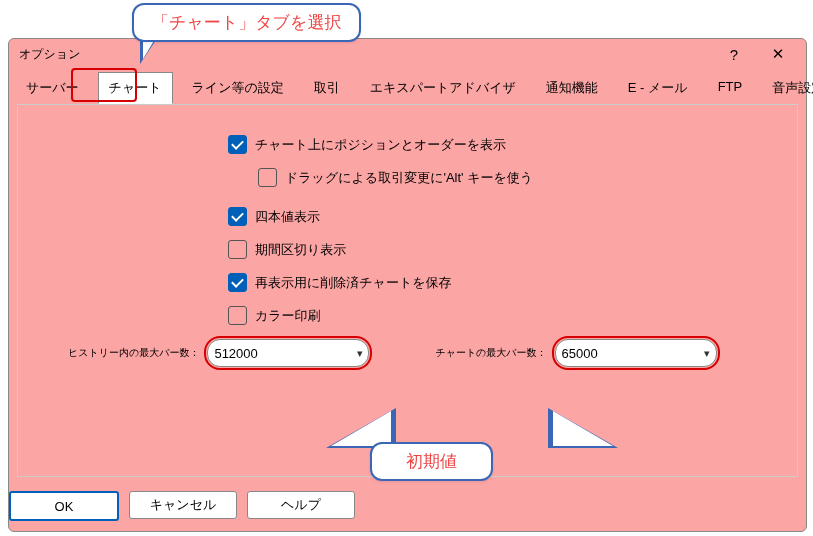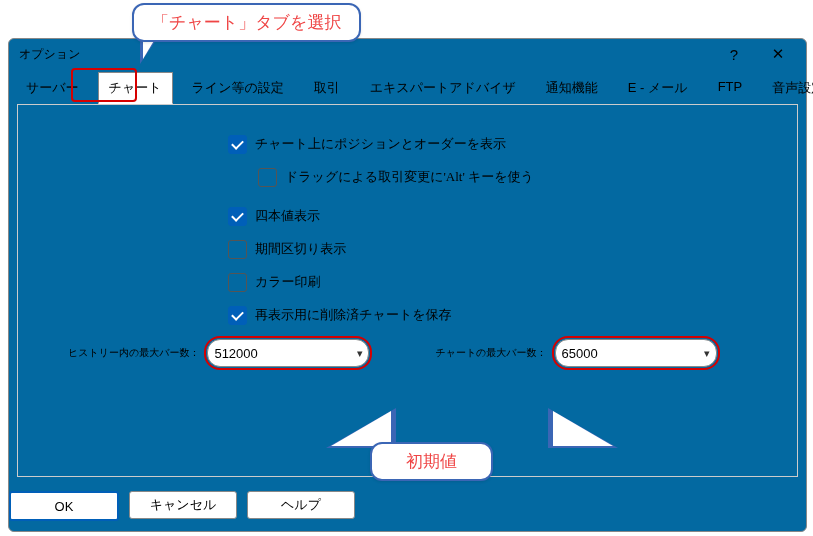--- a/index.html
+++ b/index.html
@@ -78,21 +78,21 @@
   .tail-br::before { border-width: 0 70px 40px 0; border-color: transparent transparent #3b66b5 transparent; }
   .tail-br::after  { top:3px; left:5px; border-width: 0 60px 35px 0; border-color: transparent transparent #fff transparent; }
 
   
   .dialog {
     position: absolute;
     top: 38px; left: 8px;
     width: 797px; height: 492px;
     border: 1px solid #888;
     border-radius: 6px;
-    background: #0369a1;
+    background: #fca5a5;
     display: flex;
     flex-direction: column;
   }
   .titlebar {
     height: 30px;
     display: flex;
     align-items: center;
     padding: 0 6px 0 10px;
   }
   .titlebar .title { flex: 1; font-size: 12px; }
@@ -136,24 +136,23 @@
   .pane {
     flex: 1;
     border: 1px solid #ccc;
     margin: 0 8px 8px 8px;
     padding: 30px 20px 10px 20px;
     position: relative;
   }
 
   .check-row {
     display: flex;
-    align-items: flex-start;
+    align-items: center;
     margin-bottom: 14px;
     margin-left: 190px;
-    font-family: Liberation Serif, serif;
   }
   .check-row.indent { margin-left: 220px; }
   .chk {
     width: 17px; height: 17px;
     border: 1px solid #555;
     border-radius: 3px;
     margin-right: 8px;
     display: inline-flex;
     align-items: center;
     justify-content: center;
@@ -269,26 +268,26 @@
     </div>
     <div class="check-row" style="margin-top:20px">
       <span class="chk checked"></span>
       <span class="chk-label">四本値表示</span>
     </div>
     <div class="check-row">
       <span class="chk"></span>
       <span class="chk-label">期間区切り表示</span>
     </div>
     <div class="check-row">
+      <span class="chk checked"></span>
+      <span class="chk-label">再表示用に削除済チャートを保存</span>
+    </div>
+    <div class="check-row">
       <span class="chk"></span>
       <span class="chk-label">カラー印刷</span>
-    </div>
-    <div class="check-row">
-      <span class="chk checked"></span>
-      <span class="chk-label">再表示用に削除済チャートを保存</span>
     </div>
 
     <div class="combo-row" style="margin-left:30px;">
       <span class="combo-label">ヒストリー内の最大バー数：</span>
       <div class="combo combo-highlight">
         <span class="val">512000</span>
         <span class="chev">▾</span>
       </div>
       <div style="width:50px"></div>
       <span class="combo-label">チャートの最大バー数：</span>

